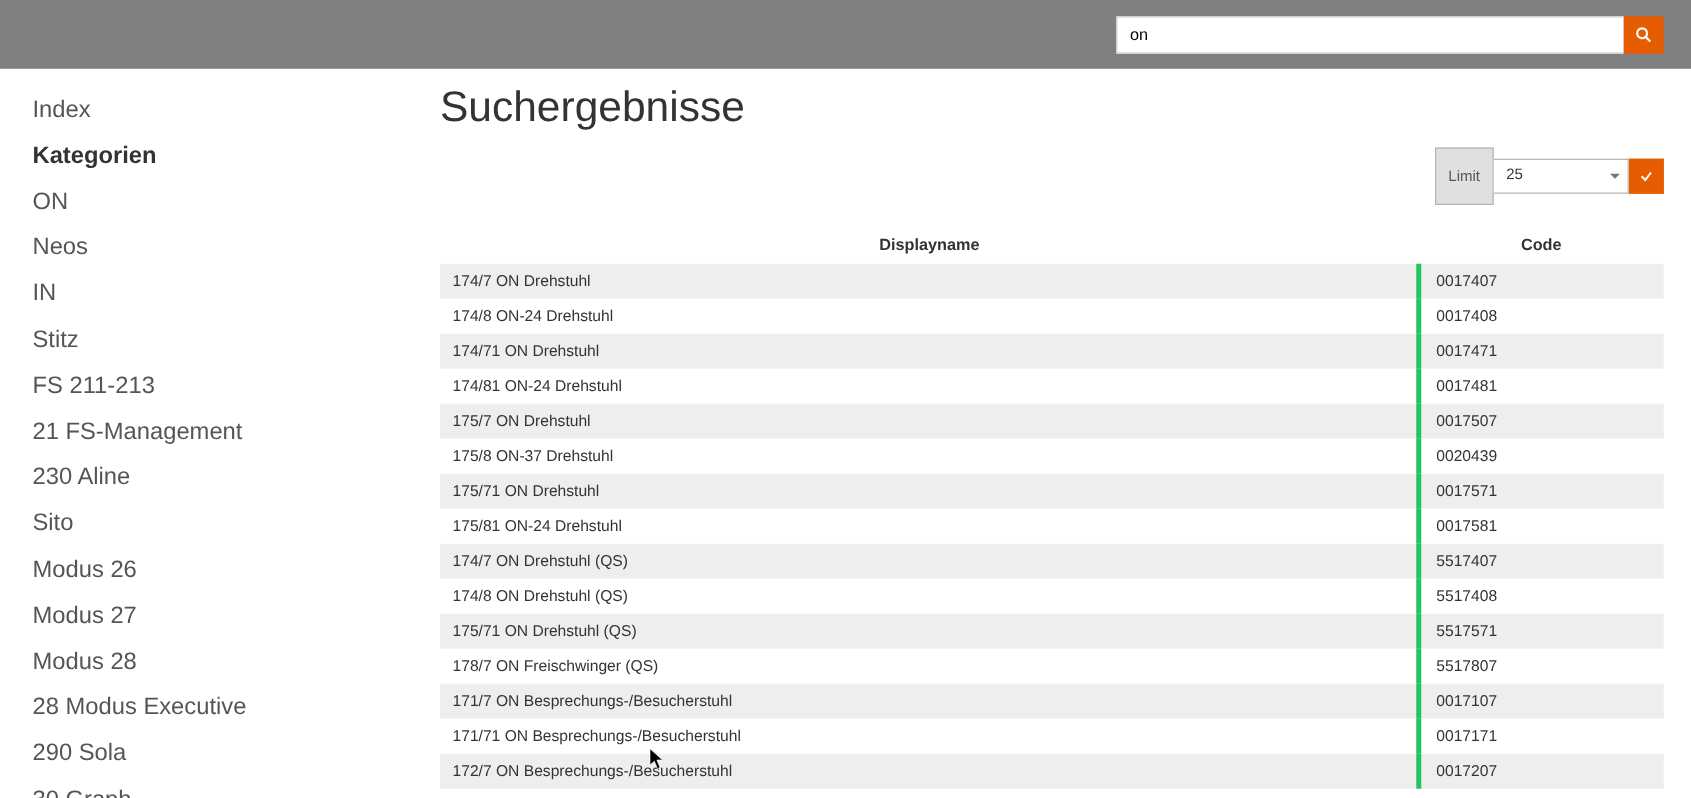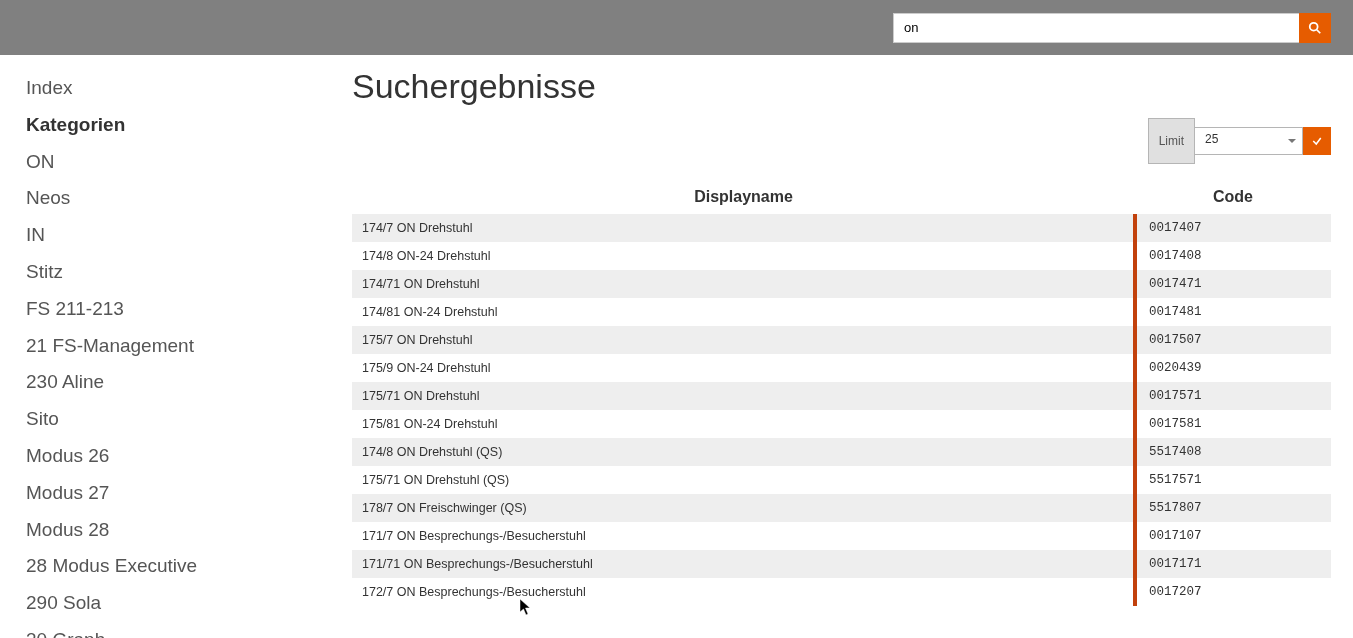--- a/index.html
+++ b/index.html
@@ -123,21 +123,21 @@
     align-items: center;
     justify-content: center;
     cursor: pointer;
   }
   .limit-apply svg { width: 12px; height: 12px; stroke: #fff; fill: none; stroke-width: 2; }
   .results-table {
     width: 100%;
     border-collapse: collapse;
   }
   .results-table th {
-    font-size: 16px;
+    font-size: 13px;
     font-weight: bold;
     color: #333;
     padding: 8px 10px;
     text-align: center;
   }
   .results-table th.col-name { text-align: center; }
   .results-table th.col-code { width: 196px; text-align: center; }
   .results-table td {
     font-size: 12.5px;
     color: #333;
@@ -146,22 +146,21 @@
   }
   .results-table tbody tr:nth-child(odd) td {
     background: #eeeeee;
   }
   .results-table tbody tr:nth-child(even) td {
     background: #fff;
   }
   .results-table .col-code-td {
     width: 196px;
     padding-left: 12px;
-    border-left: 4px solid #c2410c;
-    font-family: Liberation Mono, monospace;
+    border-left: 4px solid #22c55e;
   }
   .cursor {
     position: absolute;
     left: 519px;
     top: 598px;
     width: 14px;
     height: 20px;
     pointer-events: none;
   }
 </style>
@@ -240,30 +239,34 @@
           </tr>
           <tr>
             <td>174/81 ON-24 Drehstuhl</td>
             <td class="col-code-td">0017481</td>
           </tr>
           <tr>
             <td>175/7 ON Drehstuhl</td>
             <td class="col-code-td">0017507</td>
           </tr>
           <tr>
-            <td>175/9 ON-24 Drehstuhl</td>
+            <td>175/8 ON-37 Drehstuhl</td>
             <td class="col-code-td">0020439</td>
           </tr>
           <tr>
             <td>175/71 ON Drehstuhl</td>
             <td class="col-code-td">0017571</td>
           </tr>
           <tr>
             <td>175/81 ON-24 Drehstuhl</td>
             <td class="col-code-td">0017581</td>
+          </tr>
+          <tr>
+            <td>174/7 ON Drehstuhl (QS)</td>
+            <td class="col-code-td">5517407</td>
           </tr>
           <tr>
             <td>174/8 ON Drehstuhl (QS)</td>
             <td class="col-code-td">5517408</td>
           </tr>
           <tr>
             <td>175/71 ON Drehstuhl (QS)</td>
             <td class="col-code-td">5517571</td>
           </tr>
           <tr>

